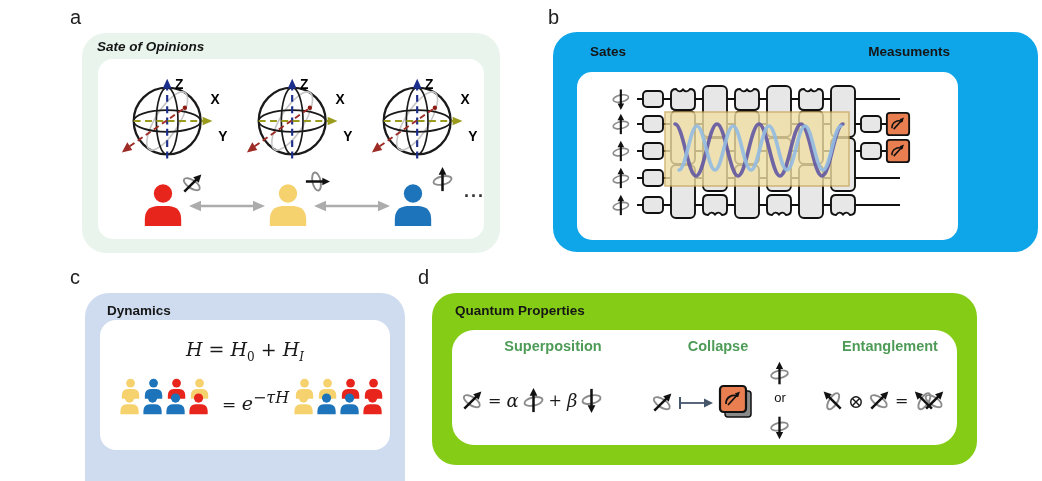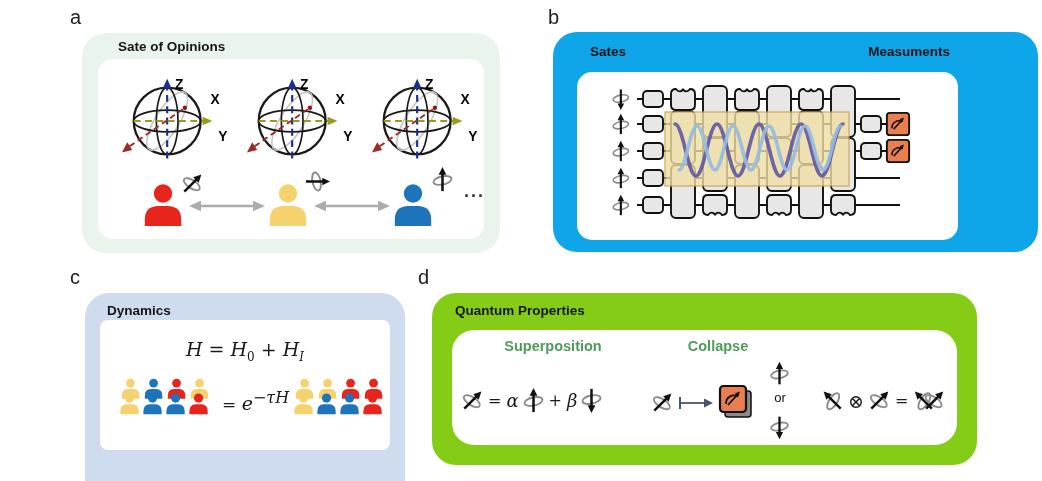--- a/index.html
+++ b/index.html
@@ -80,21 +80,21 @@
         <polygon points="98,50 88,45.6 88,54.4" fill="#9A9B1C"></polygon>
         <line x1="68" y1="38" x2="12" y2="77" stroke="#9E2B25" stroke-width="2" stroke-dasharray="6 4"></line>
         <polygon points="6,82 16.5,79.5 11.5,71.5" fill="#9E2B25"></polygon>
         <circle cx="70" cy="36.5" r="2.2" fill="#8B1A12"></circle>
       </g>
     </defs>
   </svg>
 
   <div class="plabel" style="left:70px;top:6px;">a</div>
   <div class="panel" style="left: 82px; top: 33px; width: 418px; height: 220px; background: rgb(233, 245, 236);">
-    <div class="ptitle" style="left:36px;top:6px;">Sate of Opinions</div>
+    <div class="ptitle" style="left:15px;top:6px;font-style:italic;">Sate of Opinions</div>
     <div class="inner" style="left:16px;top:26px;width:386px;height:180px;">
 
       <svg class="abs" style="left:18px;top:12px;" width="124" height="100" viewBox="0 0 126 100">
         <use href="#bloch"></use>
         <text x="60" y="18" font-size="14" font-weight="600">Z</text>
         <text x="96" y="33" font-size="14" font-weight="600">X</text>
         <text x="104" y="70" font-size="14" font-weight="600">Y</text>
       </svg>
       <svg class="abs" style="left:143px;top:12px;" width="124" height="100" viewBox="0 0 126 100">
         <use href="#bloch"></use>
@@ -205,21 +205,21 @@
           <use href="#meter" transform="translate(309,40) scale(0.857)"></use>
           <use href="#meter" transform="translate(309,67) scale(0.857)"></use>
         </g>
       </svg>
     </div>
   </div>
 
   <div class="plabel" style="left:70px;top:266px;">c</div>
   <div class="panel" style="left: 85px; top: 293px; width: 320px; height: 212px; background: rgb(207, 220, 239);">
     <div class="ptitle" style="left:22px;top:10px;">Dynamics</div>
-    <div class="inner" style="left:15px;top:27px;width:290px;height:130px;border-radius:8px;">
+    <div class="inner" style="left:15px;top:27px;width:290px;height:130px;border-radius:16px;">
       <div class="hameq math abs" style="left:40px;top:18px;width:210px;">
         <span class="it">H</span>
         <span>=</span>
         <span class="it">H</span><sub>0</sub>
         <span>+</span>
         <span class="it">H</span><sub class="it">I</sub>
       </div>
 
       <svg class="abs" style="left:18px;top:58px;" width="92" height="42" viewBox="0 0 88 40">
         <g>
@@ -258,20 +258,21 @@
     </div>
   </div>
 
   <div class="plabel" style="left:418px;top:266px;">d</div>
   <div class="panel" style="left: 432px; top: 293px; width: 545px; height: 172px; background: #84cc16;">
     <div class="ptitle" style="left:23px;top:10px;">Quantum Properties</div>
     <div class="inner" style="left:20px;top:37px;width:505px;height:115px;border-radius:22px;">
 
       <div class="ghead" style="left:26px;top:8px;width:150px;color:#4E9B57;">Superposition</div>
       <div class="ghead" style="left:196px;top:8px;width:140px;color:#4E9B57;">Collapse</div>
+      <div class="ghead" style="left:363px;top:8px;width:150px;color:#4E9B57;">Entanglement</div>
 
       <div class="qrow" style="left:8px;top:56px;">
         <svg width="25" height="29" viewBox="0 0 24 30">
             <use href="#spin-tilt-right"></use>
           </svg>
         <span class="op">=</span>
         <span class="greek">α</span>
         <svg width="25" height="29" viewBox="0 0 24 30">
             <use href="#spin-up"></use>
           </svg>

